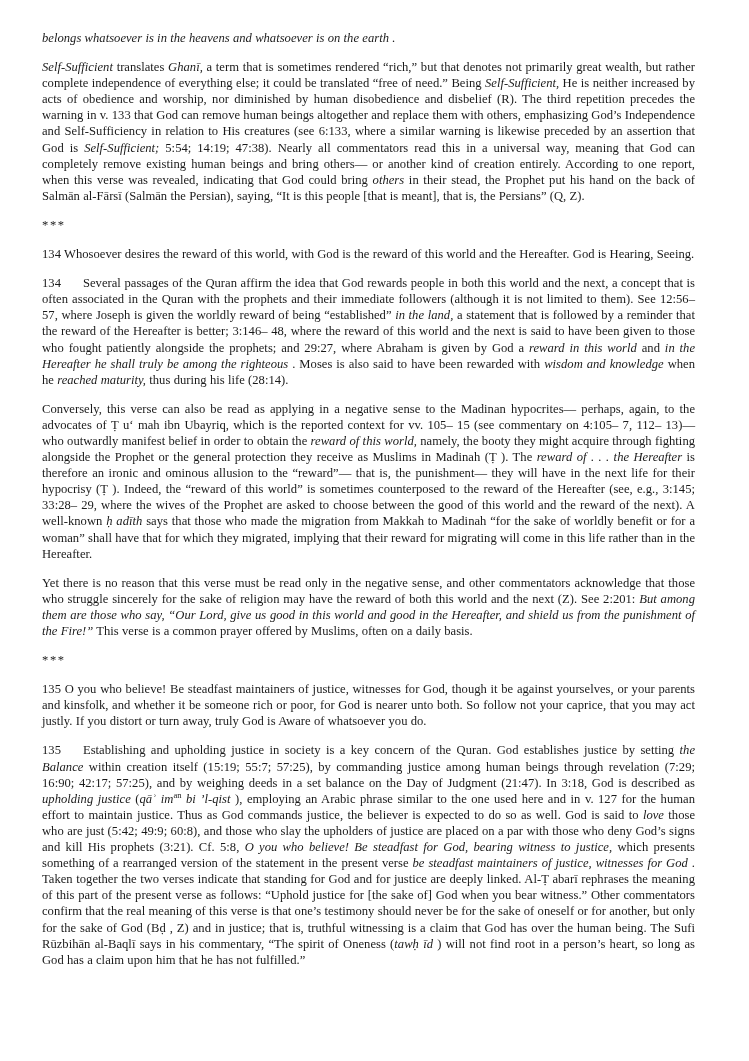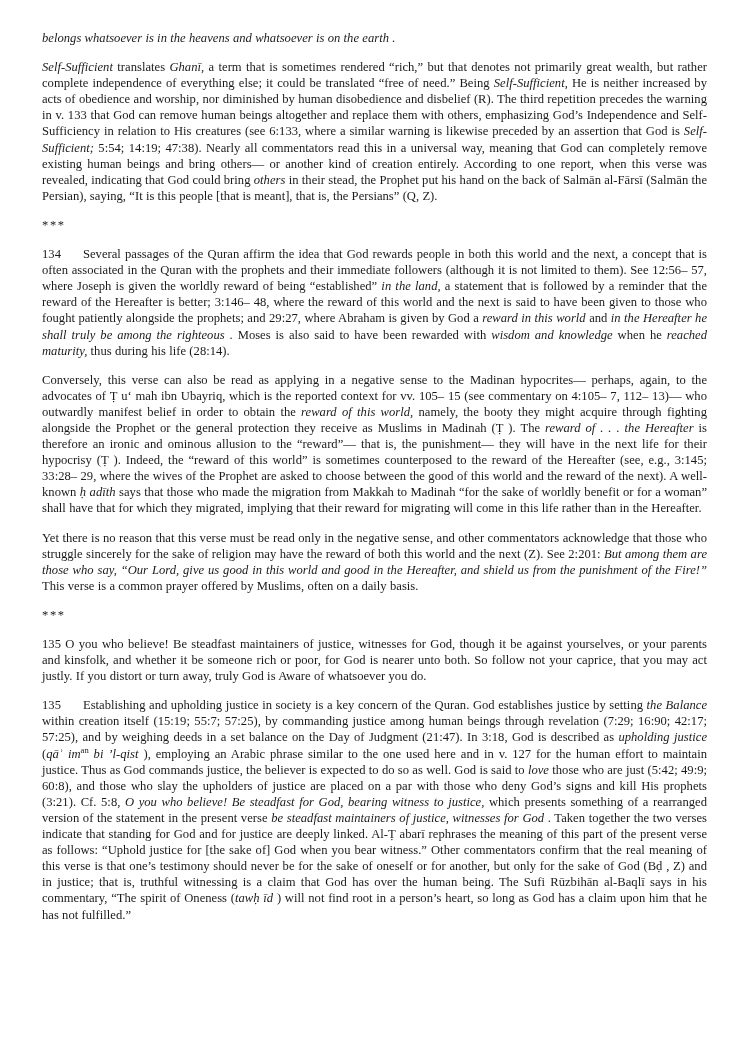--- a/index.html
+++ b/index.html
@@ -19,21 +19,21 @@
     width: 749px;
     height: 1061px;
     background: #ffffff;
     box-sizing: border-box;
     padding: 30px 42px 0 42px;
   }
   .textblock {
     width: 665px;
   }
   p.para {
-    margin: 0 0 13px 0;
+    margin: 0 12px 13px 0;
     font-size: 12.6px;
     line-height: 16.1px;
     text-align: justify;
     text-justify: inter-word;
     hyphens: none;
     letter-spacing: 0.02px;
     word-spacing: 0.1px;
   }
   p.para:last-child {
     margin-bottom: 0;
@@ -70,20 +70,23 @@
     <p class="para">
       <i>belongs whatsoever is in the heavens and whatsoever is on the earth .</i>
     </p>
 
     <p class="para">
       <i>Self-Sufficient</i><span> translates </span><i>Ghanī,</i><span> a term that is sometimes rendered “rich,” but that denotes not primarily great wealth, but rather complete independence of everything else; it could be translated “free of need.” Being </span><i>Self-Sufficient,</i><span> He is neither increased by acts of obedience and worship, nor diminished by human disobedience and disbelief (R). The third repetition precedes the warning in v. 133 that God can remove human beings altogether and replace them with others, emphasizing God’s Independence and Self-Sufficiency in relation to His creatures (see 6:133, where a similar warning is likewise preceded by an assertion that God is </span><i>Self-Sufficient;</i><span> 5:54; 14:19; 47:38). Nearly all commentators read this in a universal way, meaning that God can completely remove existing human beings and bring others— or another kind of creation entirely. According to one report, when this verse was revealed, indicating that God could bring </span><i>others</i><span> in their stead, the Prophet put his hand on the back of Salmān al-Fārsī (Salmān the Persian), saying, “It is this people [that is meant], that is, the Persians” (Q, Z).</span>
     </p>
 
     <p class="sep">***</p>
 
+    <p class="para">
+      <span class="vnum">134</span><span> Whosoever desires the reward of this world, with God is the reward of this world and the Hereafter. God is Hearing, Seeing.</span>
+    </p>
 
     <p class="para">
       <span class="vnum">134</span><span class="tab"></span><span>Several passages of the Quran affirm the idea that God rewards people in both this world and the next, a concept that is often associated in the Quran with the prophets and their immediate followers (although it is not limited to them). See 12:56– 57, where Joseph is given the worldly reward of being “established” </span><i>in the land,</i><span> a statement that is followed by a reminder that the reward of the Hereafter is better; 3:146– 48, where the reward of this world and the next is said to have been given to those who fought patiently alongside the prophets; and 29:27, where Abraham is given by God a </span><i>reward in this world</i><span> and </span><i>in the Hereafter he shall truly be among the righteous</i><span> . Moses is also said to have been rewarded with </span><i>wisdom and knowledge</i><span> when he </span><i>reached maturity,</i><span> thus during his life (28:14).</span>
     </p>
 
     <p class="para">
       <span>Conversely, this verse can also be read as applying in a negative sense to the Madinan hypocrites— perhaps, again, to the advocates of Ṭ uʻ mah ibn Ubayriq, which is the reported context for vv. 105– 15 (see commentary on 4:105– 7, 112– 13)— who outwardly manifest belief in order to obtain the </span><i>reward of this world,</i><span> namely, the booty they might acquire through fighting alongside the Prophet or the general protection they receive as Muslims in Madinah (Ṭ ). The </span><i>reward of . . . the Hereafter</i><span> is therefore an ironic and ominous allusion to the “reward”— that is, the punishment— they will have in the next life for their hypocrisy (Ṭ ). Indeed, the “reward of this world” is sometimes counterposed to the reward of the Hereafter (see, e.g., 3:145; 33:28– 29, where the wives of the Prophet are asked to choose between the good of this world and the reward of the next). A well-known </span><i>ḥ adīth</i><span> says that those who made the migration from Makkah to Madinah “for the sake of worldly benefit or for a woman” shall have that for which they migrated, implying that their reward for migrating will come in this life rather than in the Hereafter.</span>
     </p>
 
     <p class="para">

